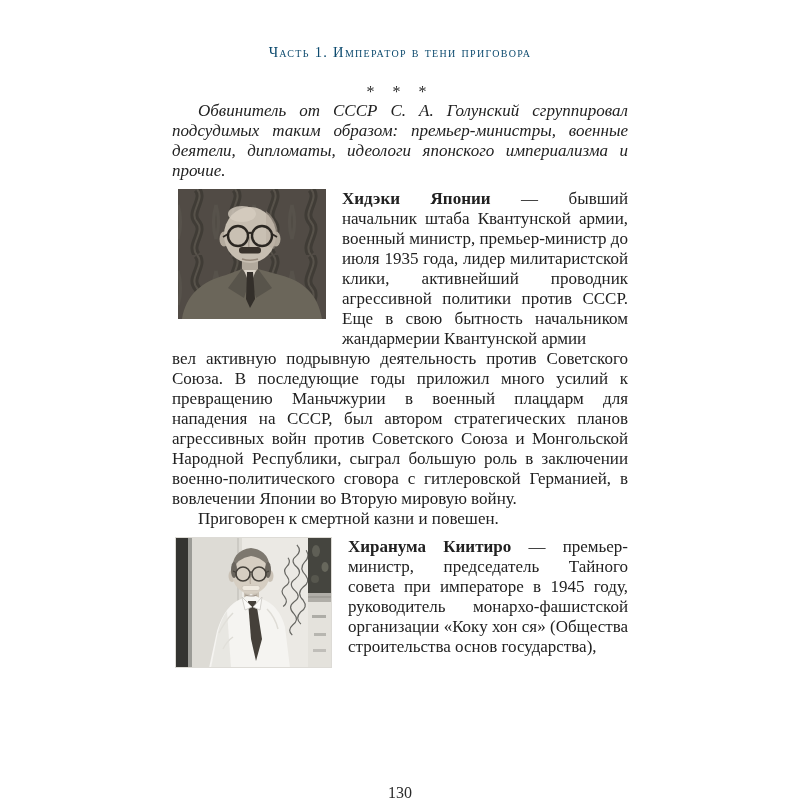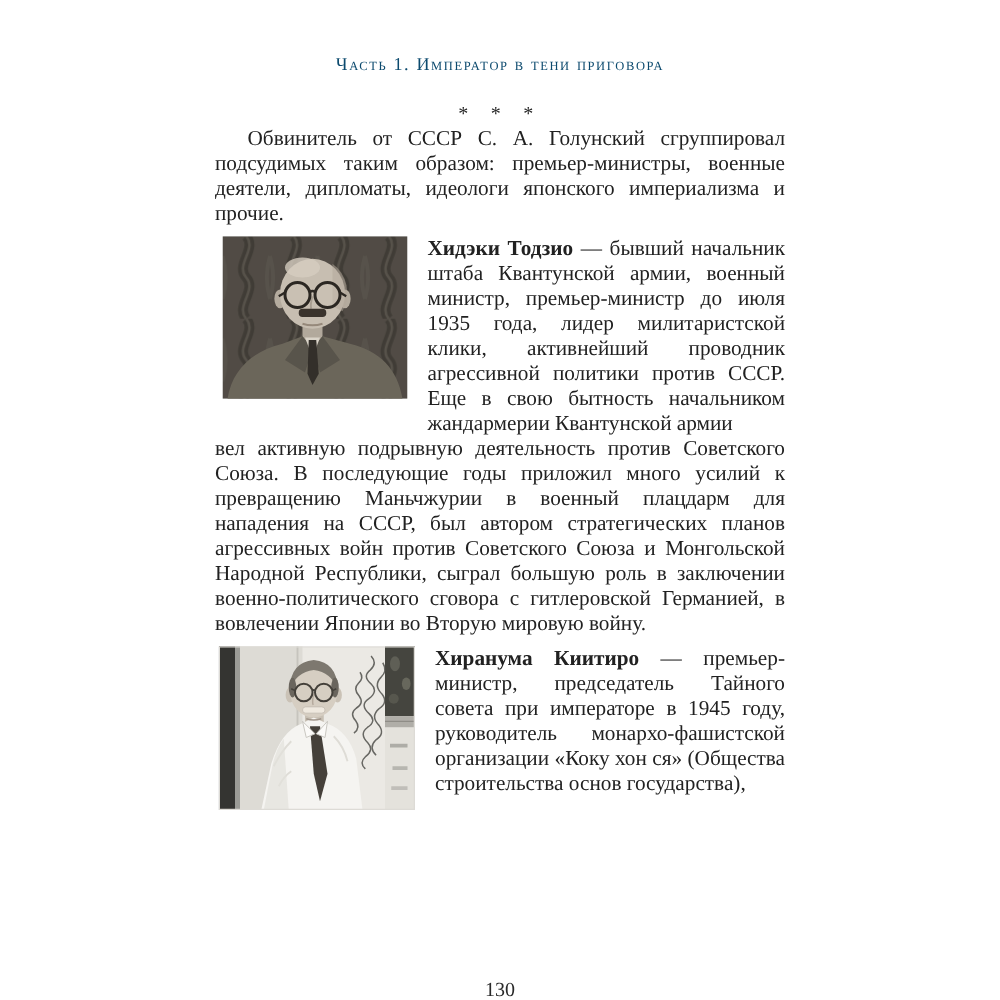--- a/index.html
+++ b/index.html
@@ -17,21 +17,21 @@
   }
   .separator{
     margin-top:22px;text-align:center;font-size:16px;letter-spacing:7px;
     color:#2a2a2a;
   }
   p.body{
     margin:0;font-size:17px;line-height:20px;text-align:justify;
     color:#212121;hyphens:auto;-webkit-hyphens:auto;
   }
   p.indent{text-indent:26px;}
-  .first-para{margin-top:8px;}
+  .first-para{margin-top:8px;font-style:italic;}
   .section-row{display:flex;align-items:flex-start;margin-top:8px;}
   .photo{flex:none;display:block;}
   .photo-tojo{margin-left:6px;}
   .photo-hiranuma{margin-left:3px;}
   .section-text{flex:1;margin-left:16px;}
   .person-name{font-weight:bold;}
   .verdict{margin-top:0;}
   .page-number{
     position:absolute;left:0;right:0;top:740px;text-align:center;
     font-size:16px;color:#2a2a2a;
@@ -82,26 +82,27 @@
         <g>
           <circle cx="60" cy="47" r="10" fill="#cfc7ba" fill-opacity="0.25" stroke="#2b2722" stroke-width="2.4"></circle>
           <circle cx="84" cy="47" r="10" fill="#cfc7ba" fill-opacity="0.25" stroke="#2b2722" stroke-width="2.4"></circle>
           <path d="M70,44.5 Q72,43 74,44.5" stroke="#2b2722" stroke-width="2" fill="none"></path>
           <path d="M50,45 L45,48" stroke="#2b2722" stroke-width="1.8" fill="none"></path>
           <path d="M94,45 L99,48" stroke="#2b2722" stroke-width="1.8" fill="none"></path>
         </g>
       </g>
     </svg>
     <div class="section-text">
-      <p class="body" lang="ru"><b class="person-name">Хидэки Тодзио</b> <span>— бывший начальник штаба Квантунской армии, военный министр, премьер-министр до июля 1935 года, лидер милитаристской клики, активнейший проводник агрессивной политики против СССР. Еще в свою бытность начальником жандармерии Квантунской армии</span></p>
+      <p class="body" lang="ru"><b class="person-name">Хидэки Японии</b> <span>— бывший начальник штаба Квантунской армии, военный министр, премьер-министр до июля 1935 года, лидер милитаристской клики, активнейший проводник агрессивной политики против СССР. Еще в свою бытность начальником жандармерии Квантунской армии</span></p>
     </div>
   </div>
 
   <p class="body" lang="ru">вел активную подрывную деятельность против Советского Союза. В последующие годы приложил много усилий к превращению Маньчжурии в военный плацдарм для нападения на СССР, был автором стратегических планов агрессивных войн против Советского Союза и Монгольской Народной Республики, сыграл большую роль в заключении военно-политического сговора с гитлеровской Германией, в вовлечении Японии во Вторую мировую войну.</p>
 
+  <p class="body indent verdict" lang="ru">Приговорен к смертной казни и повешен.</p>
 
   <div class="section-row">
     <svg class="photo photo-hiranuma" width="157" height="131" viewBox="0 0 157 131" role="img" aria-label="Чёрно-белая фотография Хиранумы Киитиро: пожилой мужчина в очках с седыми усами, в белой рубашке с тёмным галстуком, справа рукописная надпись">
       <g>
         <rect x="0" y="0" width="157" height="131" fill="#ebe9e4"></rect>
         <rect x="17" y="0" width="50" height="131" fill="#dddbd5"></rect>
         <line x1="63" y1="0" x2="63" y2="131" stroke="#c6c4be" stroke-width="1.5"></line>
         <rect x="0" y="0" width="13" height="131" fill="#343431"></rect>
         <rect x="13" y="0" width="4" height="131" fill="#9b9b96"></rect>
         <rect x="133" y="0" width="24" height="56" fill="#45453f"></rect>

